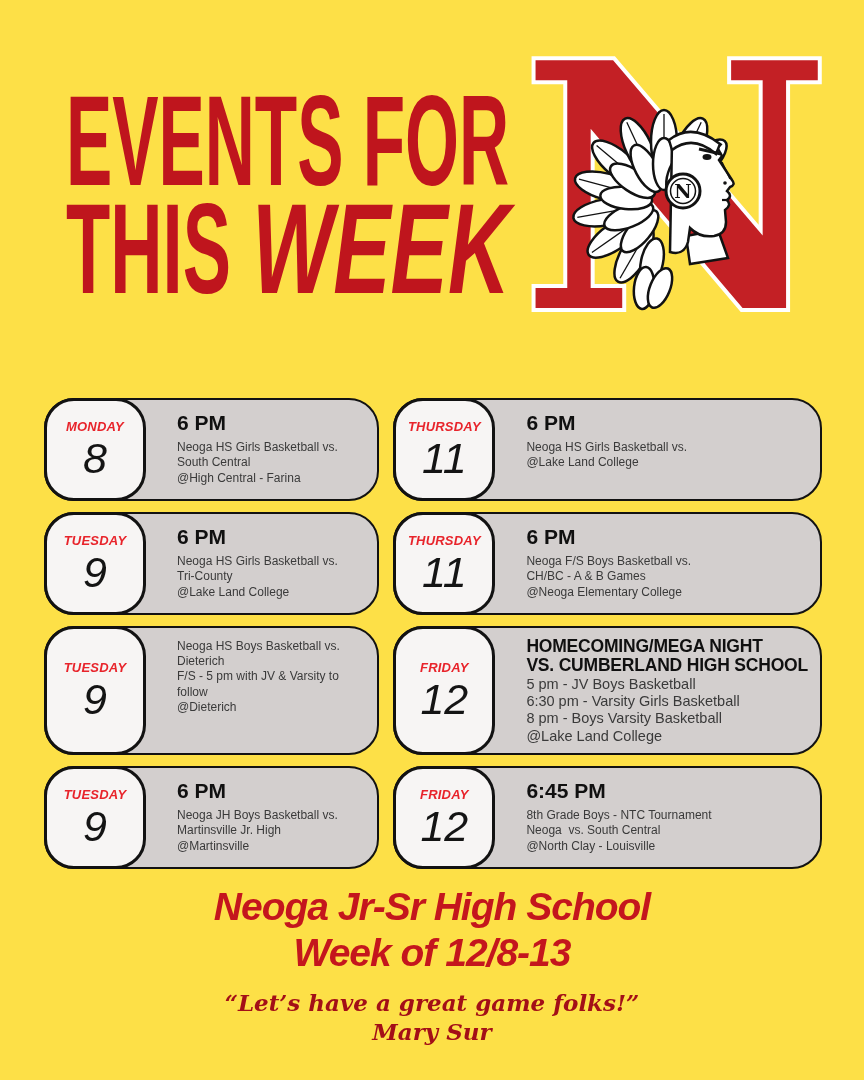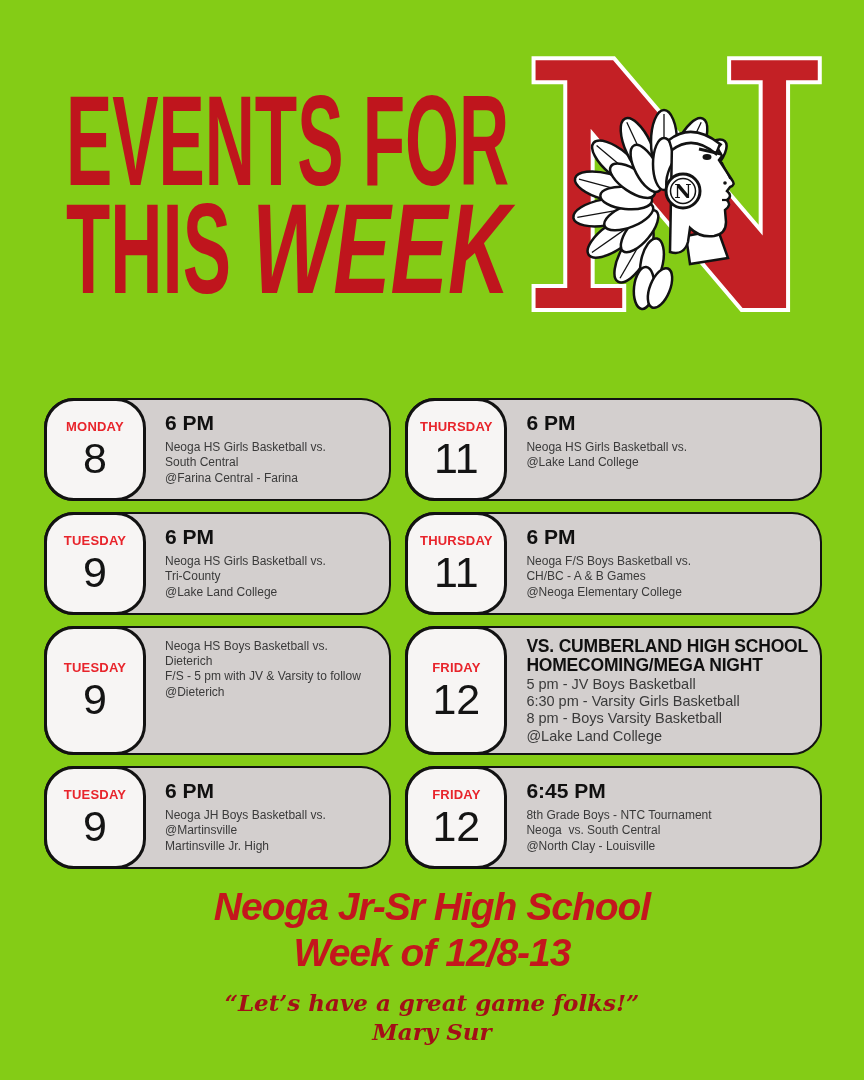--- a/index.html
+++ b/index.html
@@ -1,19 +1,19 @@
 <!DOCTYPE html>
 <html><head>
 <meta charset="utf-8">
 <style>
   html,body{margin:0;padding:0;background:#000;}
   .page{
     position:relative;
     width:864px;height:1080px;
-    background:#84cc16;
+    background:#fde047;
     overflow:hidden;
     font-family:"Liberation Sans", sans-serif;
   }
   
   .title-svg{position:absolute;left:64px;top:84px;overflow:visible;}
   .title-svg text{
     font-family:"Liberation Sans", sans-serif;
     font-weight:bold;
     fill:#bf151d;
   }
@@ -32,27 +32,28 @@
     position:relative;
     background:#d3cfce;
     border:2px solid #121212;
     border-radius:30px;
     display:flex;
     align-items:stretch;
   }
   .badge{
     flex:none;
     width:96px;
-    margin:-2px 0 -2px -2px;
+    margin:-2px 12px -2px -2px;
     background:#f7f5f4;
     border:3px solid #121212;
     border-radius:30px;
     display:flex;flex-direction:column;
     align-items:center;justify-content:center;
     z-index:1;
+    font-style:italic;
   }
   .badge .day{
     color:#e8242b;font-weight:bold;font-size:13px;
     letter-spacing:0.2px;line-height:1;margin-bottom:4px;
     white-space:nowrap;
   }
   .badge .date{
     color:#141414;font-size:43px;font-weight:400;line-height:1;
   }
   .body{
@@ -201,21 +202,21 @@
 
     <div class="card">
       <div class="badge">
         <div class="day">MONDAY</div>
         <div class="date">8</div>
       </div>
       <div class="body">
         <div class="time">6 PM</div>
         <div class="line">Neoga HS Girls Basketball vs.</div>
         <div class="line">South Central</div>
-        <div class="line">@Farina Central - Farina</div>
+        <div class="line">@High Central - Farina</div>
       </div>
     </div>
 
     <div class="card">
       <div class="badge">
         <div class="day">TUESDAY</div>
         <div class="date">9</div>
       </div>
       <div class="body">
         <div class="time">6 PM</div>
@@ -238,22 +239,22 @@
     </div>
 
     <div class="card">
       <div class="badge">
         <div class="day">TUESDAY</div>
         <div class="date">9</div>
       </div>
       <div class="body">
         <div class="time">6 PM</div>
         <div class="line">Neoga JH Boys Basketball vs.</div>
+        <div class="line">Martinsville Jr. High</div>
         <div class="line">@Martinsville</div>
-        <div class="line">Martinsville Jr. High</div>
       </div>
     </div>
 
     <div class="card">
       <div class="badge">
         <div class="day">THURSDAY</div>
         <div class="date">11</div>
       </div>
       <div class="body">
         <div class="time">6 PM</div>
@@ -274,22 +275,22 @@
         <div class="line">@Neoga Elementary College</div>
       </div>
     </div>
 
     <div class="card big">
       <div class="badge">
         <div class="day">FRIDAY</div>
         <div class="date">12</div>
       </div>
       <div class="body">
+        <div class="title2">HOMECOMING/MEGA NIGHT</div>
         <div class="title2">VS. CUMBERLAND HIGH SCHOOL</div>
-        <div class="title2">HOMECOMING/MEGA NIGHT</div>
         <div class="line">5 pm - JV Boys Basketball</div>
         <div class="line">6:30 pm - Varsity Girls Basketball</div>
         <div class="line">8 pm - Boys Varsity Basketball</div>
         <div class="line">@Lake Land College</div>
       </div>
     </div>
 
     <div class="card">
       <div class="badge">
         <div class="day">FRIDAY</div>

